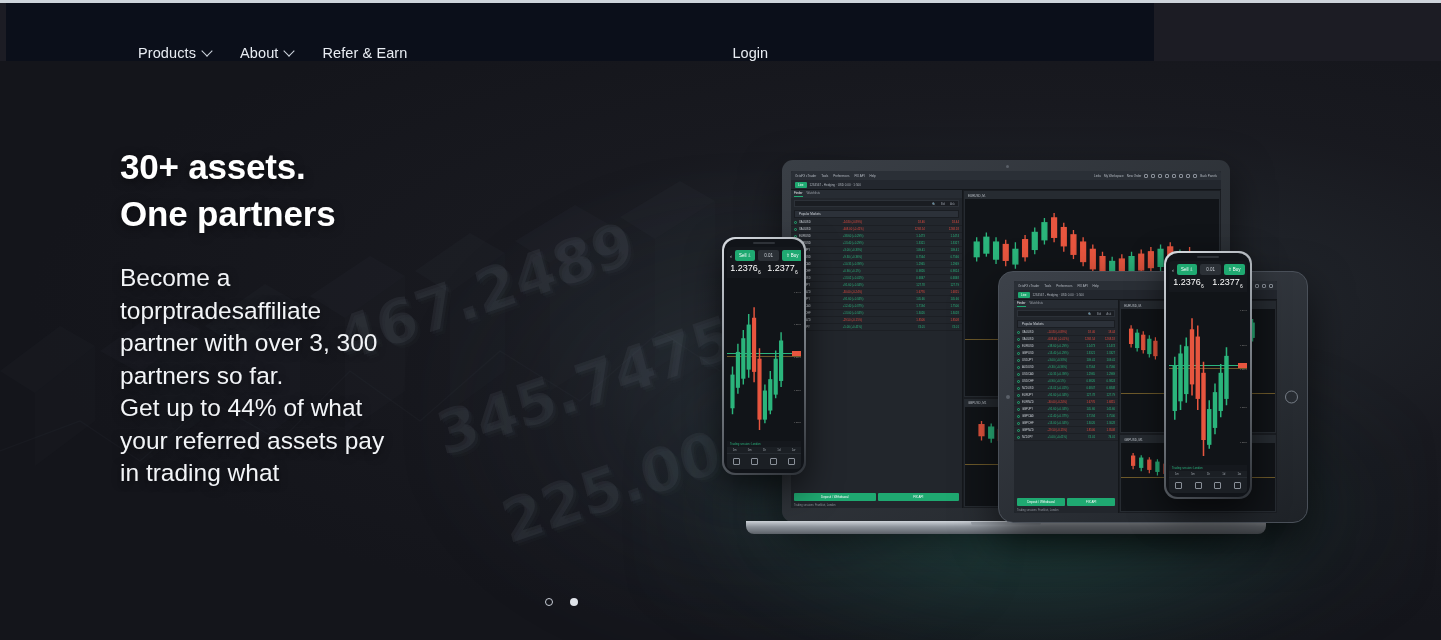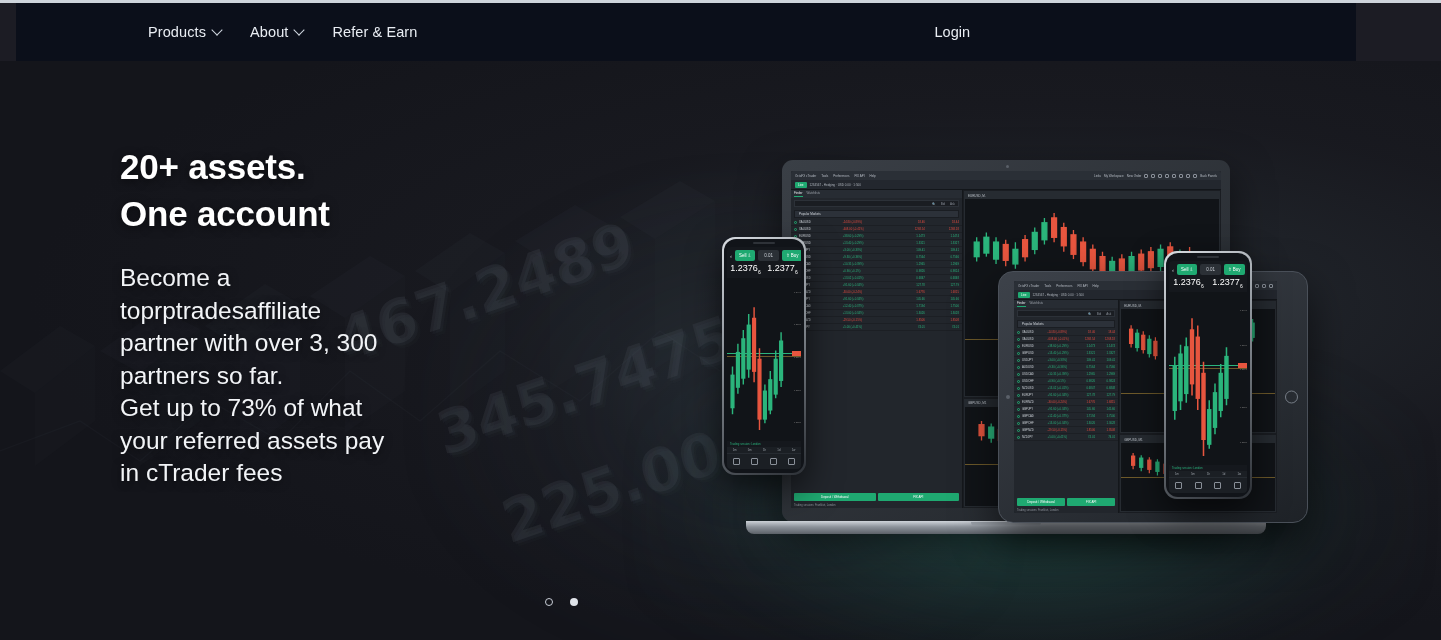--- a/index.html
+++ b/index.html
@@ -6,23 +6,23 @@
   html,body { width:1441px; height:640px; overflow:hidden; background:#1c1c24; }
   body { font-family:"Liberation Sans", sans-serif; }
 
   .page { position:relative; width:1441px; height:640px; overflow:hidden; }
 
   
   .top-strip { position:absolute; top:0; left:0; width:1441px; height:3px; background:#ced4db; z-index:40; }
 
   
   .nav {
-    position:absolute; top:3px; left:16px; width:1340px; height:58px;
+    position:absolute; top:3px; left:6px; width:1148px; height:58px;
     background:#0b0f1a; z-index:30;
-    display:flex; align-items:center;
+    display:flex; align-items:flex-end;
   }
   .nav-left { display:flex; align-items:center; margin-left:132px; gap:28px; }
   .nav-item {
     display:flex; align-items:center; gap:7px;
     color:#e9edf3; font-size:14.5px; letter-spacing:.1px;
     cursor:pointer; white-space:nowrap;
   }
   .chev { width:9px; height:9px; display:inline-block; position:relative; top:-2px; }
   .chev::before{
     content:""; position:absolute; left:0; top:0;
@@ -247,31 +247,31 @@
       <div class="bgnum n1">467.2489</div>
       <div class="bgnum n2">345.7475</div>
       <div class="bgnum n3">225.0043</div>
     </div>
 
     <div class="glow2"></div>
     <div class="glow"></div>
 
     <div class="copy">
       <div class="headline">
-        <div>20+ assets.</div>
-        <div>One account</div>
+        <div>30+ assets.</div>
+        <div>One partners</div>
       </div>
       <div class="sub">
         <div>Become a</div>
         <div>toprptradesaffiliate</div>
         <div>partner with over 3, 300</div>
         <div>partners so far.</div>
-        <div>Get up to 73% of what</div>
+        <div>Get up to 44% of what</div>
         <div>your referred assets pay</div>
-        <div>in cTrader fees</div>
+        <div>in trading what</div>
       </div>
     </div>
 
     <div class="dots">
       <div class="dot hollow"></div>
       <div class="dot filled"></div>
     </div>
 
     <div class="devices">
 

